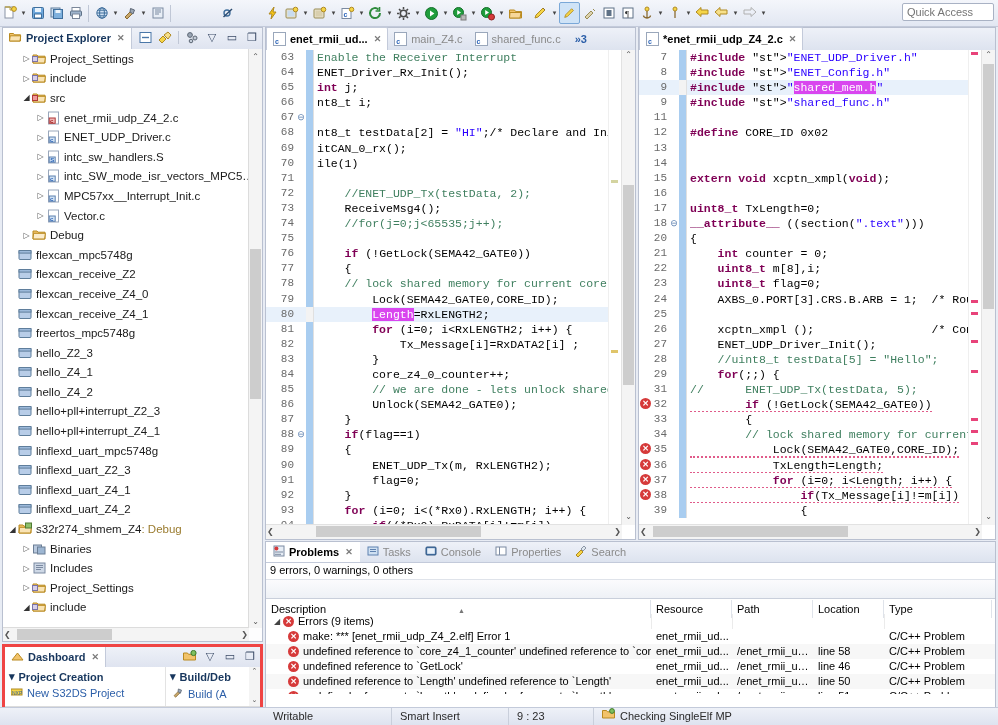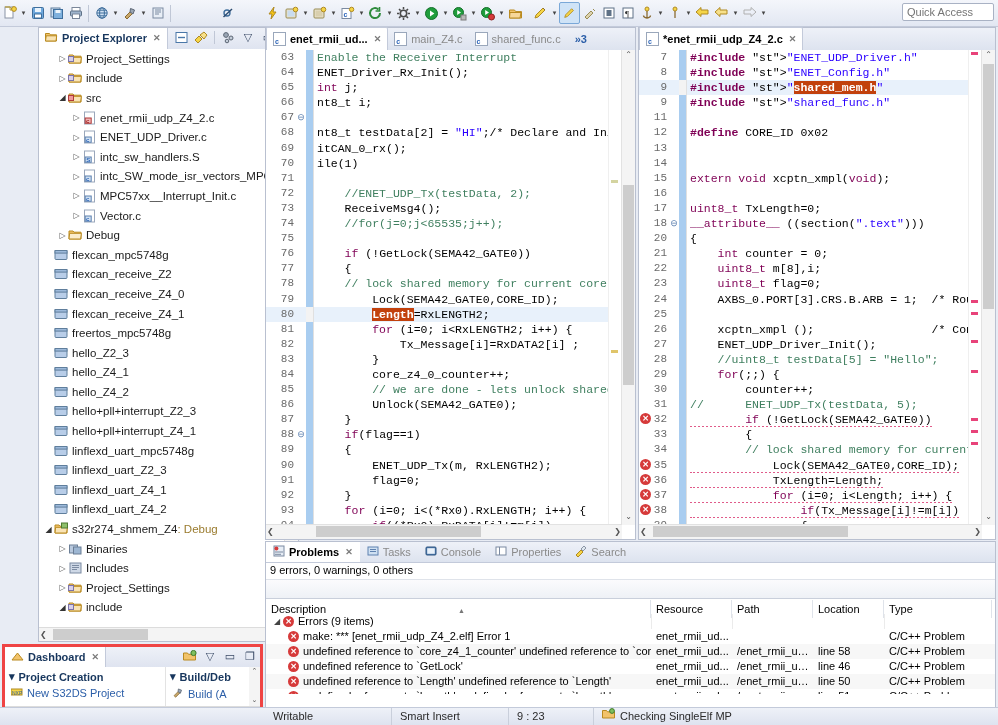--- a/index.html
+++ b/index.html
@@ -30,21 +30,21 @@
   .quick{
     position:absolute;right:4px;top:3px;width:92px;height:18px;
     border:1px solid #a9b2c4;background:#fff;border-radius:2px;
     font-size:11px;color:#333;padding:0 4px;line-height:18px;
     box-sizing:border-box;
   }
 
   
   .pe{
     position:absolute;left:2px;top:27px;width:261px;height:615px;
-    background:#fdfdfe;border:1px solid #b9c0d0;box-sizing:border-box;margin-left:36px;
+    background:#fdfdfe;border:1px solid #b9c0d0;box-sizing:border-box;
   }
   .pe-tabbar{
     height:21px;background:linear-gradient(#eef1f8,#dfe4f0);
     border-bottom:1px solid #c3cada;display:flex;align-items:center;
     position:relative;
   }
   .pe-tab{
     display:flex;align-items:center;gap:4px;height:21px;padding:0 6px;
     background:#fff;border-right:1px solid #c3cada;
     border-bottom:1px solid #fff;font-weight:bold;font-size:11px;color:#17365d;
@@ -118,25 +118,25 @@
   .ann.blue{background:#a9cdf0;}
   .ctext{padding-left:3px;flex:1;overflow:hidden;}
   .ed-vscroll{position:absolute;right:0;top:22px;width:13px;bottom:14px;background:#f4f4f4;border-left:1px solid #e2e2e2;}
   .ed-vthumb{position:absolute;left:1px;width:11px;background:#cdcdcd;}
   .ed-hscroll{position:absolute;left:0;right:13px;bottom:0;height:14px;background:#f4f4f4;border-top:1px solid #e2e2e2;}
   .ed-hthumb{position:absolute;top:1px;height:11px;background:#cdcdcd;}
   .ed-ovr{position:absolute;right:13px;top:22px;width:13px;bottom:14px;background:#fff;border-left:1px solid #efefef;}
   .ovrmark{position:absolute;width:7px;height:3px;left:2px;}
 
   
-  .kw{color:#7f0055;font-weight:normal;margin-top:20px;}
+  .kw{color:#7f0055;font-weight:bold;margin-top:20px;}
   .cm{color:#3f7f5f;}
   .st{color:#2a00ff;}
   .pp{color:#7f0055;font-weight:bold;}
-  .sel{background:#c2410c;color:#fff;font-weight:bold;}
+  .sel{background:#d946ef;color:#fff;}
   .errsq{border-bottom:2px dotted #e05b8a;}
 
   
   .pr{
     position:absolute;left:265px;top:541px;width:731px;height:171px;
     background:#fff;border:1px solid #b9c0d0;box-sizing:border-box;
   }
   .pr-tabbar{height:20px;background:linear-gradient(#eef1f8,#dde3ef);border-bottom:1px solid #c3cada;display:flex;align-items:center;}
   .pr-tab{display:flex;align-items:center;gap:4px;padding:0 7px;height:20px;font-size:11px;color:#8a8a8a;}
   .pr-tab.active{background:#fff;color:#000;font-weight:bold;}
@@ -855,21 +855,20 @@
         <div class="crow"><span class="gutter">20</span><span class="fold"></span><span class="ann blue"></span><span class="ctext">{</span></div>
         <div class="crow"><span class="gutter">21</span><span class="fold"></span><span class="ann blue"></span><span class="ctext">    <span class="kw">int</span> counter = 0;</span></div>
         <div class="crow"><span class="gutter">22</span><span class="fold"></span><span class="ann blue"></span><span class="ctext">    <span class="kw">uint8_t</span> m[8],i;</span></div>
         <div class="crow"><span class="gutter">23</span><span class="fold"></span><span class="ann blue"></span><span class="ctext">    <span class="kw">uint8_t</span> flag=0;</span></div>
         <div class="crow"><span class="gutter">24</span><span class="fold"></span><span class="ann blue"></span><span class="ctext">    AXBS_0.PORT[3].CRS.B.ARB = 1;  /* Round-robin (</span></div>
         <div class="crow"><span class="gutter">25</span><span class="fold"></span><span class="ann blue"></span><span class="ctext"></span></div>
         <div class="crow"><span class="gutter">26</span><span class="fold"></span><span class="ann blue"></span><span class="ctext">    xcptn_xmpl ();                 /* Configure and En</span></div>
         <div class="crow"><span class="gutter">27</span><span class="fold"></span><span class="ann blue"></span><span class="ctext">    ENET_UDP_Driver_Init();</span></div>
         <div class="crow"><span class="gutter">28</span><span class="fold"></span><span class="ann blue"></span><span class="ctext">    <span class="cm">//uint8_t testData[5] = "Hello";</span></span></div>
         <div class="crow"><span class="gutter">29</span><span class="fold"></span><span class="ann blue"></span><span class="ctext">    <span class="kw">for</span>(;;) {</span></div>
-        <div class="crow"><span class="gutter">30</span><span class="fold"></span><span class="ann blue"></span><span class="ctext">        counter++;</span></div>
         <div class="crow"><span class="gutter">31</span><span class="fold"></span><span class="ann blue"></span><span class="ctext"><span class="cm">//      ENET_UDP_Tx(testData, 5);</span></span></div>
         <div class="crow"><span class="gutter err"><span class="errmark">✕</span>32</span><span class="fold"></span><span class="ann blue"></span><span class="ctext"><span class="errsq">        <span class="kw">if</span> (!GetLock(SEMA42_GATE0))</span></span></div>
         <div class="crow"><span class="gutter">33</span><span class="fold"></span><span class="ann blue"></span><span class="ctext">        {</span></div>
         <div class="crow"><span class="gutter">34</span><span class="fold"></span><span class="ann blue"></span><span class="ctext">        <span class="cm">// lock shared memory for current core</span></span></div>
         <div class="crow"><span class="gutter err"><span class="errmark">✕</span>35</span><span class="fold"></span><span class="ann blue"></span><span class="ctext"><span class="errsq">            Lock(SEMA42_GATE0,CORE_ID);</span></span></div>
         <div class="crow"><span class="gutter err"><span class="errmark">✕</span>36</span><span class="fold"></span><span class="ann blue"></span><span class="ctext"><span class="errsq">            TxLength=Length;</span></span></div>
         <div class="crow"><span class="gutter err"><span class="errmark">✕</span>37</span><span class="fold"></span><span class="ann blue"></span><span class="ctext"><span class="errsq">            <span class="kw">for</span> (i=0; i&lt;Length; i++) {</span></span></div>
         <div class="crow"><span class="gutter err"><span class="errmark">✕</span>38</span><span class="fold"></span><span class="ann blue"></span><span class="ctext"><span class="errsq">                <span class="kw">if</span>(Tx_Message[i]!=m[i])</span></span></div>
         <div class="crow"><span class="gutter">39</span><span class="fold"></span><span class="ann blue"></span><span class="ctext">                {</span></div>
       </div>

